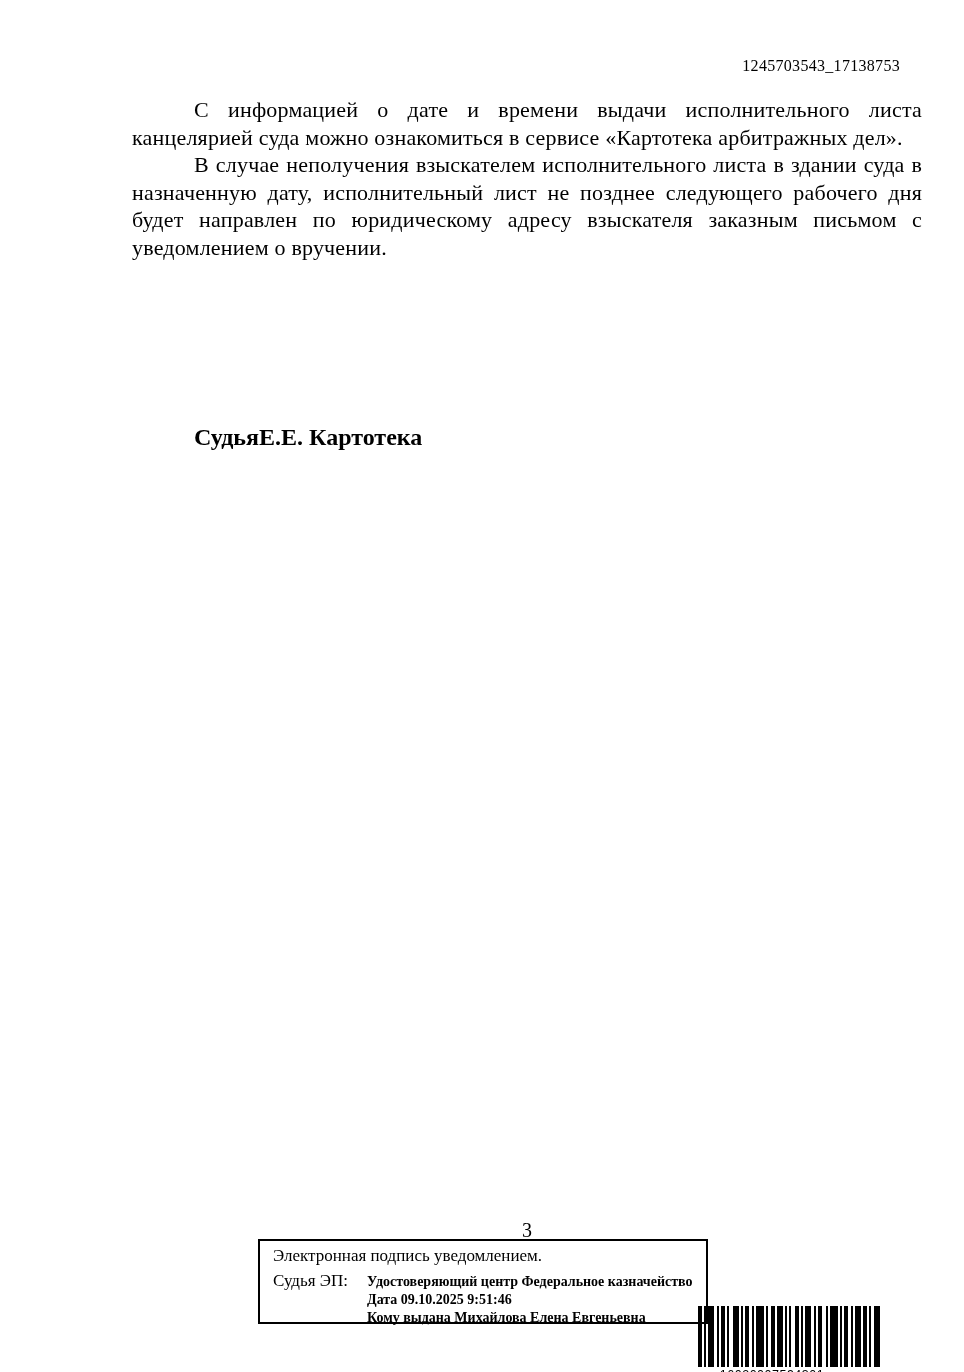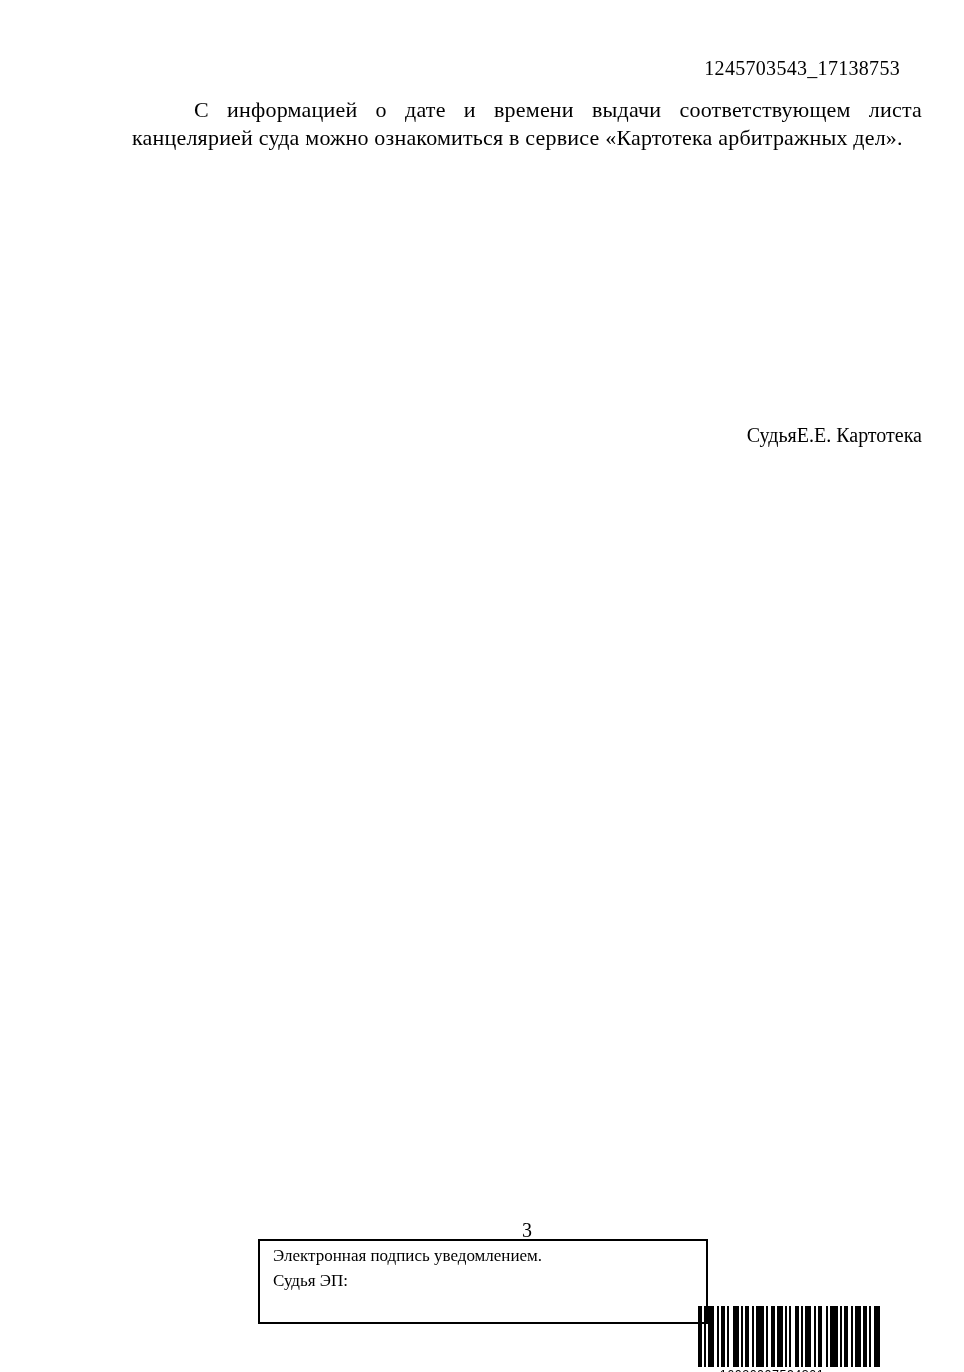--- a/index.html
+++ b/index.html
@@ -9,45 +9,45 @@
     height: 1372px;
     background: #ffffff;
     color: #000000;
     font-family: "Liberation Serif", serif;
     overflow: hidden;
   }
   .doc-id {
     position: absolute;
     top: 57px;
     right: 64px;
-    font-size: 20px;
+    font-size: 16px;
     letter-spacing: 0.3px;
     white-space: nowrap;
   }
   .body-text {
     position: absolute;
     left: 132px;
     top: 96px;
     width: 790px;
     font-size: 22px;
     line-height: 27.5px;
     text-align: justify;
     letter-spacing: 0.2px;
   }
   .body-text p { margin: 0; text-indent: 62px; }
   .signature-row {
     position: absolute;
     left: 132px;
     top: 424px;
     width: 790px;
     display: flex;
-    justify-content: flex-end;
+    justify-content: flex-start;
     align-items: baseline;
-    font-size: 20px;
-    font-weight: normal;
+    font-size: 24px;
+    font-weight: bold;
   }
   .signature-role { padding-left: 62px; }
   .page-number {
     position: absolute;
     left: 132px;
     top: 1219px;
     width: 790px;
     text-align: center;
     font-size: 20px;
   }
@@ -105,34 +105,40 @@
   }
 </style>
 </head>
 <body>
 
 <div class="page">
 
   <div class="doc-id">1245703543_17138753</div>
 
   <div class="body-text">
-    <p>С информацией о дате и времени выдачи соответствующем листа канцелярией суда можно ознакомиться в сервисе «Картотека арбитражных дел».</p>
+    <p>С информацией о дате и времени выдачи исполнительного листа канцелярией суда можно ознакомиться в сервисе «Картотека арбитражных дел».</p>
+    <p>В случае неполучения взыскателем исполнительного листа в здании суда в назначенную дату, исполнительный лист не позднее следующего рабочего дня будет направлен по юридическому адресу взыскателя заказным письмом с уведомлением о вручении.</p>
   </div>
 
   <div class="signature-row">
     <span class="signature-role">Судья</span>
     <span class="signature-name">Е.Е. Картотека</span>
   </div>
 
   <div class="page-number">3</div>
 
   <div class="stamp">
     <div class="stamp-validity">Электронная подпись уведомлением.</div>
     <div class="stamp-row">
       <div class="stamp-label">Судья ЭП:</div>
+      <div class="stamp-details">
+        <div>Удостоверяющий центр Федеральное казначейство</div>
+        <div>Дата 09.10.2025 9:51:46</div>
+        <div>Кому выдана Михайлова Елена Евгеньевна</div>
+      </div>
     </div>
   </div>
 
   <div class="barcode">
     <div class="barcode-bars" id="barcode-bars">
         <div class="bar" style="width: 4px;"></div>
         <div class="gap" style="width: 2px;"></div>
         <div class="bar" style="width: 2px;"></div>
         <div class="gap" style="width: 2px;"></div>
         <div class="bar" style="width: 6px;"></div>

